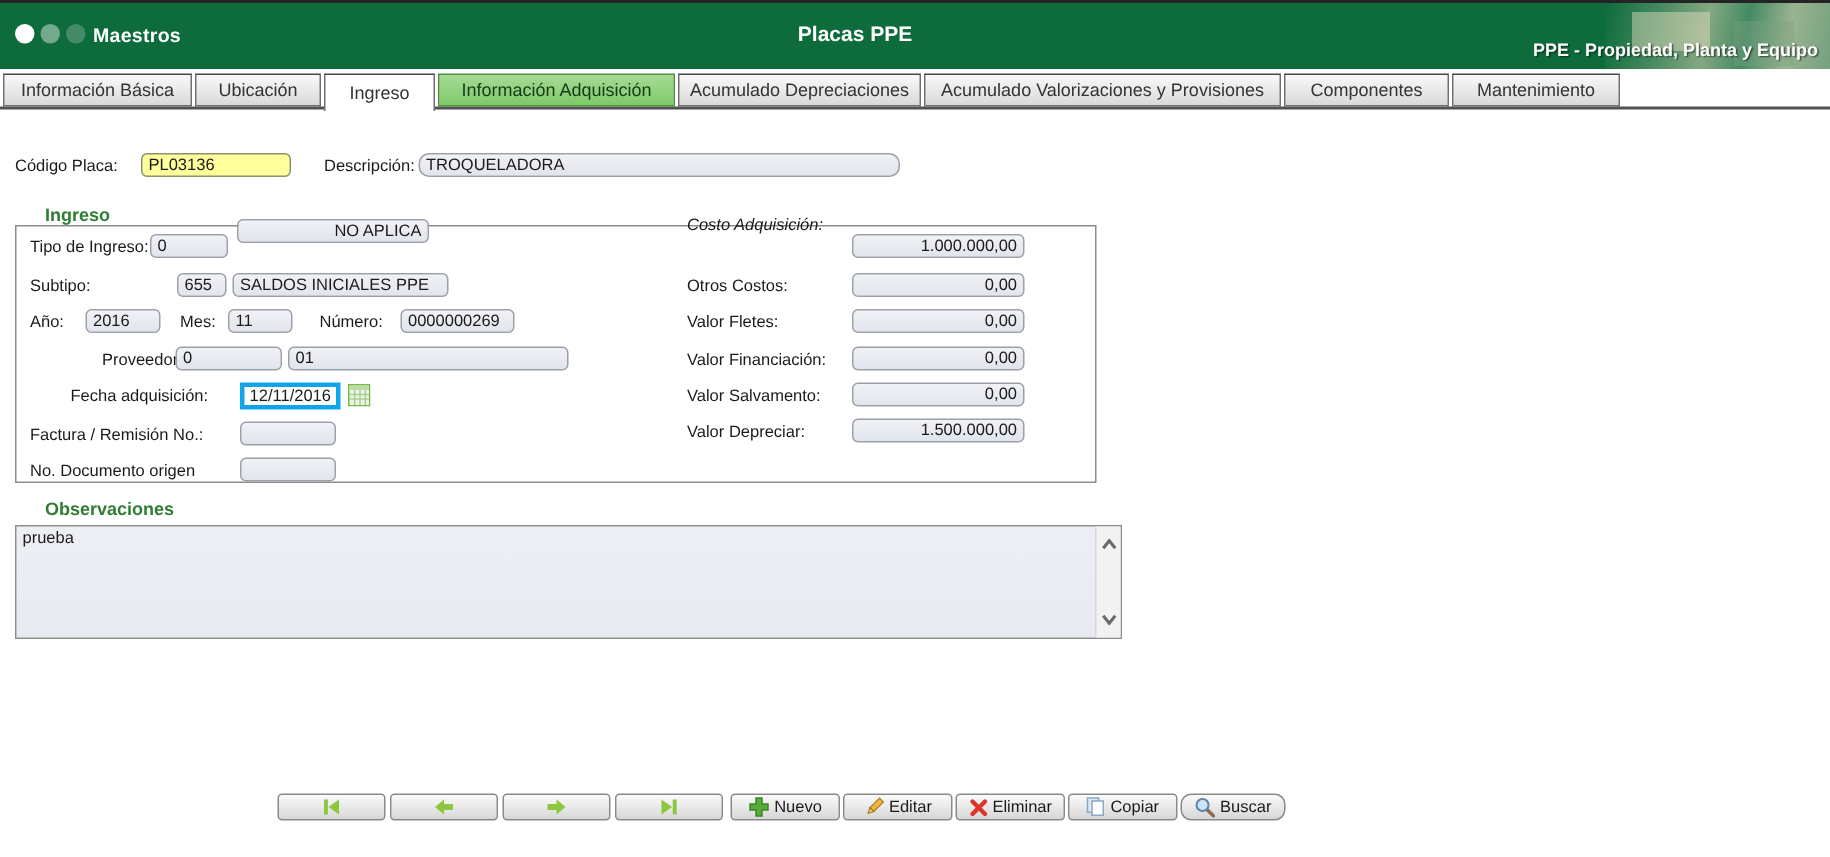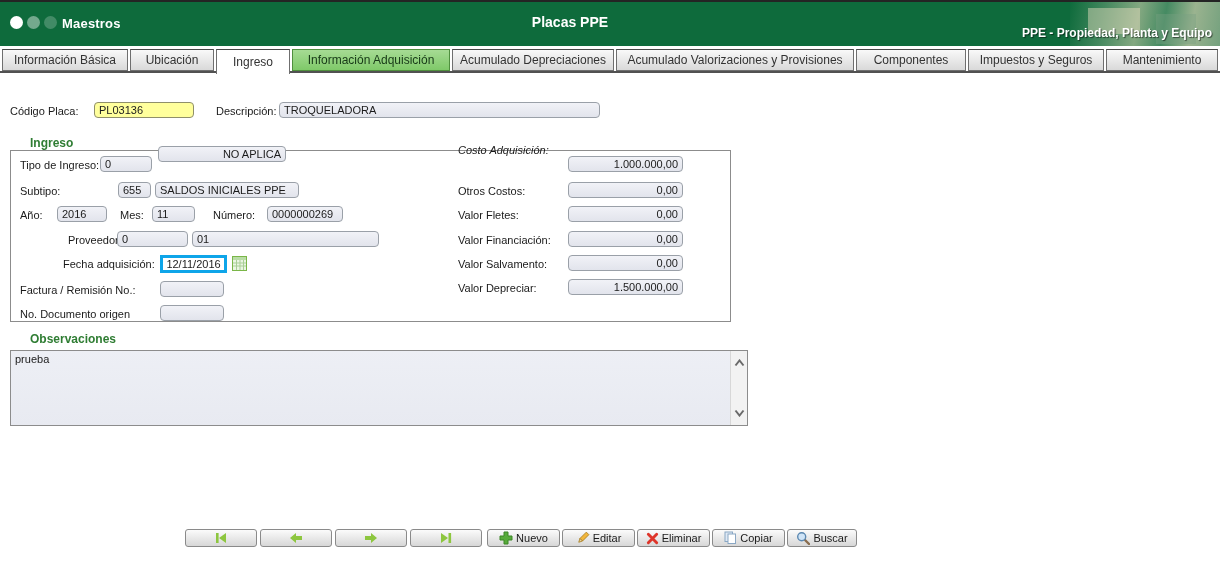--- a/index.html
+++ b/index.html
@@ -87,28 +87,27 @@
 
   <div class="tab-underline"></div>
   <div class="tabbar">
     <div class="tab" style="width:126px">Información Básica</div>
     <div class="tab" style="width:84px">Ubicación</div>
     <div class="tab active" style="width:74px">Ingreso</div>
     <div class="tab highlight" style="width:158px">Información Adquisición</div>
     <div class="tab" style="width:162px">Acumulado Depreciaciones</div>
     <div class="tab" style="width:238px">Acumulado Valorizaciones y Provisiones</div>
     <div class="tab" style="width:110px">Componentes</div>
-    <div class="tab" style="width:136px">Impuestos y Seguros</div>
     <div class="tab" style="width:112px">Mantenimiento</div>
   </div>
 
   <div class="lbl" style="left:10px; top:105px;">Código Placa:</div>
   <input class="fieldbox yellow" style="left: 94px; top: 102px; width: 100px;" readonly="" value="PL03136">
   <div class="lbl" style="left:216px; top:105px;">Descripción:</div>
-  <input class="fieldbox" style="left: 279px; top: 102px; width: 321px;" readonly="" value="TROQUELADORA">
+  <input class="fieldbox" style="left: 279px; top: 102px; width: 321px; border-radius: 7px;" readonly="" value="TROQUELADORA">
 
   <div class="section-title" style="left:30px; top:136px;">Ingreso</div>
   <div class="groupbox" style="left:10px; top:150px; width:721px; height:172px;"></div>
 
   <div class="lbl" style="left:20px; top:159px;">Tipo de Ingreso:</div>
   <input class="fieldbox" style="left: 100px; top: 156px; width: 52px;" readonly="" value="0">
   <input class="fieldbox" style="left: 158px; top: 146px; width: 128px; text-align: right;" readonly="" value="NO APLICA">
 
   <div class="lbl" style="left:20px; top:185px;">Subtipo:</div>
   <input class="fieldbox" style="left: 118px; top: 182px; width: 33px;" readonly="" value="655">
@@ -118,21 +117,21 @@
   <input class="fieldbox" style="left: 57px; top: 206px; width: 50px;" readonly="" value="2016">
   <div class="lbl" style="left:120px; top:209px;">Mes:</div>
   <input class="fieldbox" style="left: 152px; top: 206px; width: 43px;" readonly="" value="11">
   <div class="lbl" style="left:213px; top:209px;">Número:</div>
   <input class="fieldbox" style="left: 267px; top: 206px; width: 76px;" readonly="" value="0000000269">
 
   <div class="lbl" style="left:20px; top:234px;padding-left:48px;">Proveedor:</div>
   <input class="fieldbox" style="left: 117px; top: 231px; width: 71px;" readonly="" value="0">
   <input class="fieldbox" style="left: 192px; top: 231px; width: 187px;" readonly="" value="01">
 
-  <div class="lbl" style="left:24px; top:258px;padding-left:39px;">Fecha adquisición:</div>
+  <div class="lbl" style="left:8px; top:258px;padding-left:39px;">Fecha adquisición:</div>
   <input class="datebox" style="left: 160px; top: 255px; width: 67px;" readonly="" value="12/11/2016">
   <svg style="position:absolute; left:232px; top:256px;" width="15" height="15" viewBox="0 0 15 15">
     <rect x="0.5" y="0.5" width="14" height="14" fill="#eaf5e2" stroke="#7ab648"></rect>
     <rect x="1" y="1" width="13" height="3" fill="#b9dda6"></rect>
     <path d="M1 7h13 M1 10h13 M4.5 4v10 M8 4v10 M11.5 4v10" stroke="#a9cf97" stroke-width="1"></path>
   </svg>
 
   <div class="lbl" style="left:20px; top:284px;">Factura / Remisión No.:</div>
   <input class="fieldbox" style="left: 160px; top: 281px; width: 64px;" readonly="" value="">
 
@@ -215,21 +214,21 @@
       </svg>
       <span>Eliminar</span>
     </div>
     <div class="btn" style="left:712px; width:73px;">
       <svg width="13" height="14" viewBox="0 0 13 14">
         <rect x="1" y="1" width="7.5" height="9.5" fill="#dfe9f5" stroke="#8aa7c4"></rect>
         <rect x="4" y="3" width="7.5" height="9.5" fill="#ffffff" stroke="#8aa7c4"></rect>
       </svg>
       <span>Copiar</span>
     </div>
-    <div class="btn" style="left:787px; width:70px;">
+    <div class="btn" style="left:787px; width:70px;border-radius:7px;">
       <svg width="14" height="14" viewBox="0 0 14 14">
         <line x1="9" y1="9" x2="13" y2="13" stroke="#8a6d4f" stroke-width="2.4" stroke-linecap="round"></line>
         <circle cx="5.7" cy="5.7" r="4" fill="#cfe4f7" stroke="#5a87b0" stroke-width="1.4"></circle>
       </svg>
       <span>Buscar</span>
     </div>
   </div>
 
 </div>
 

